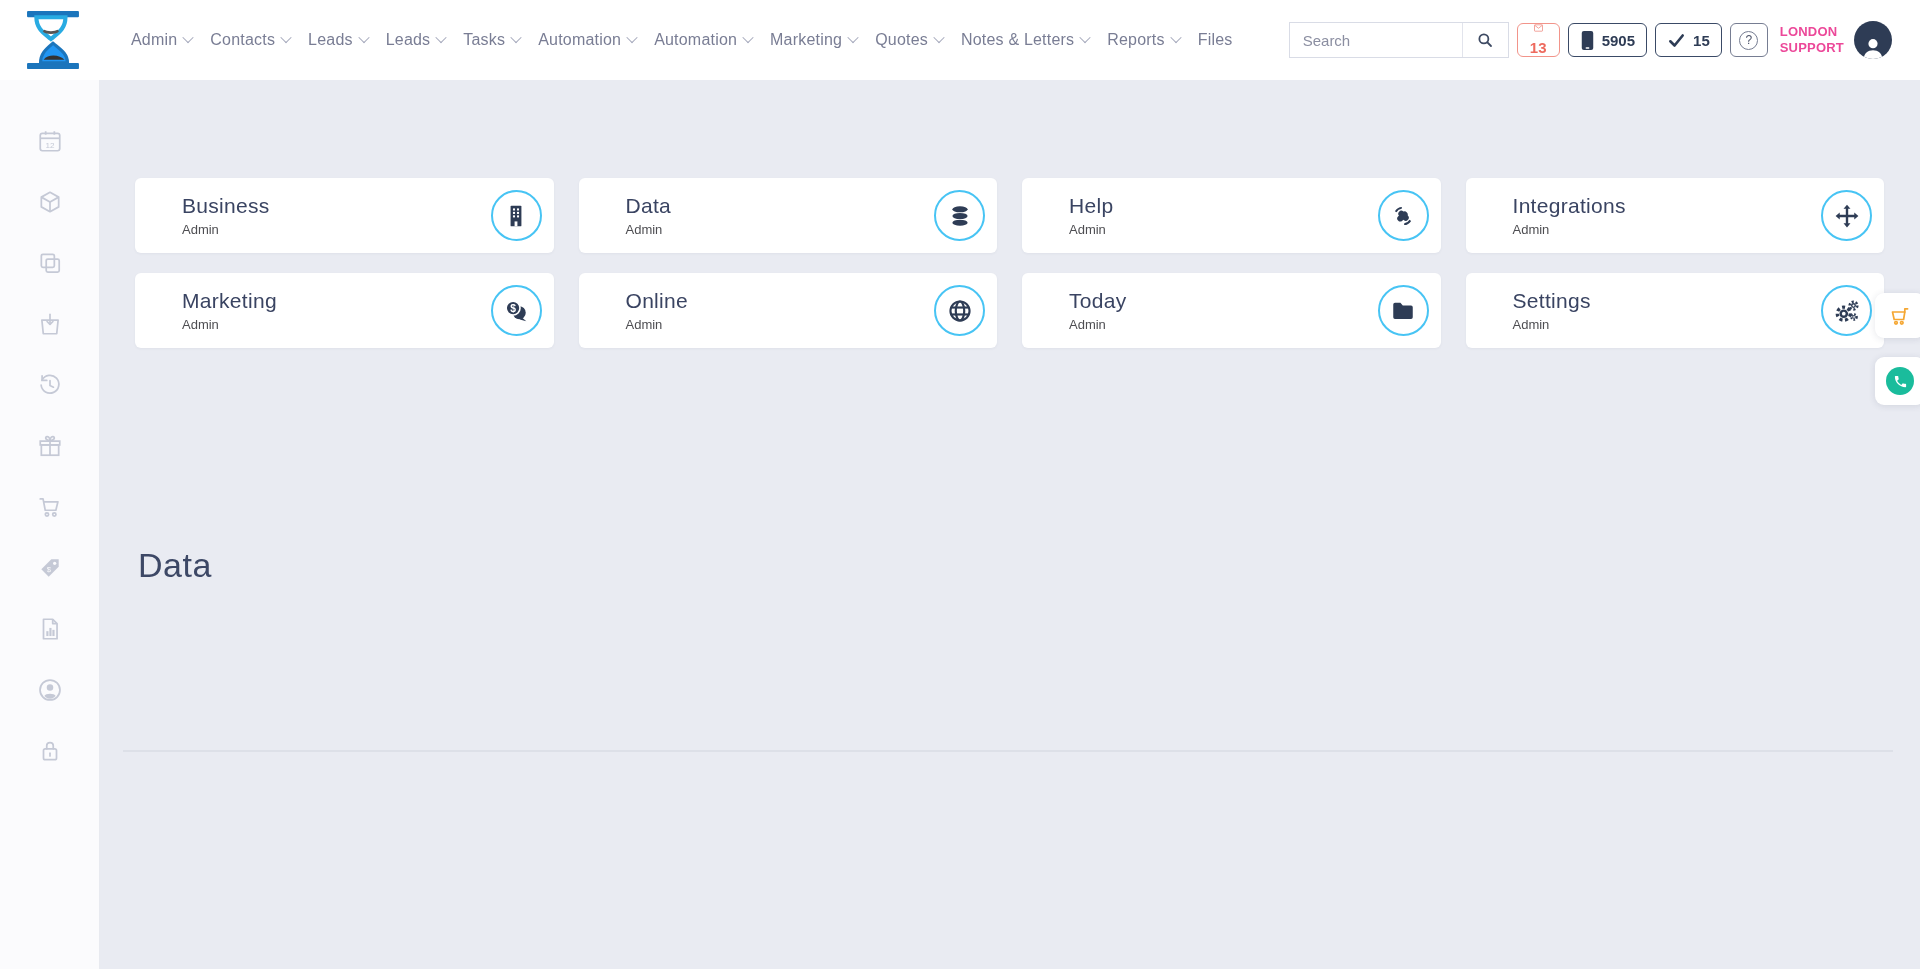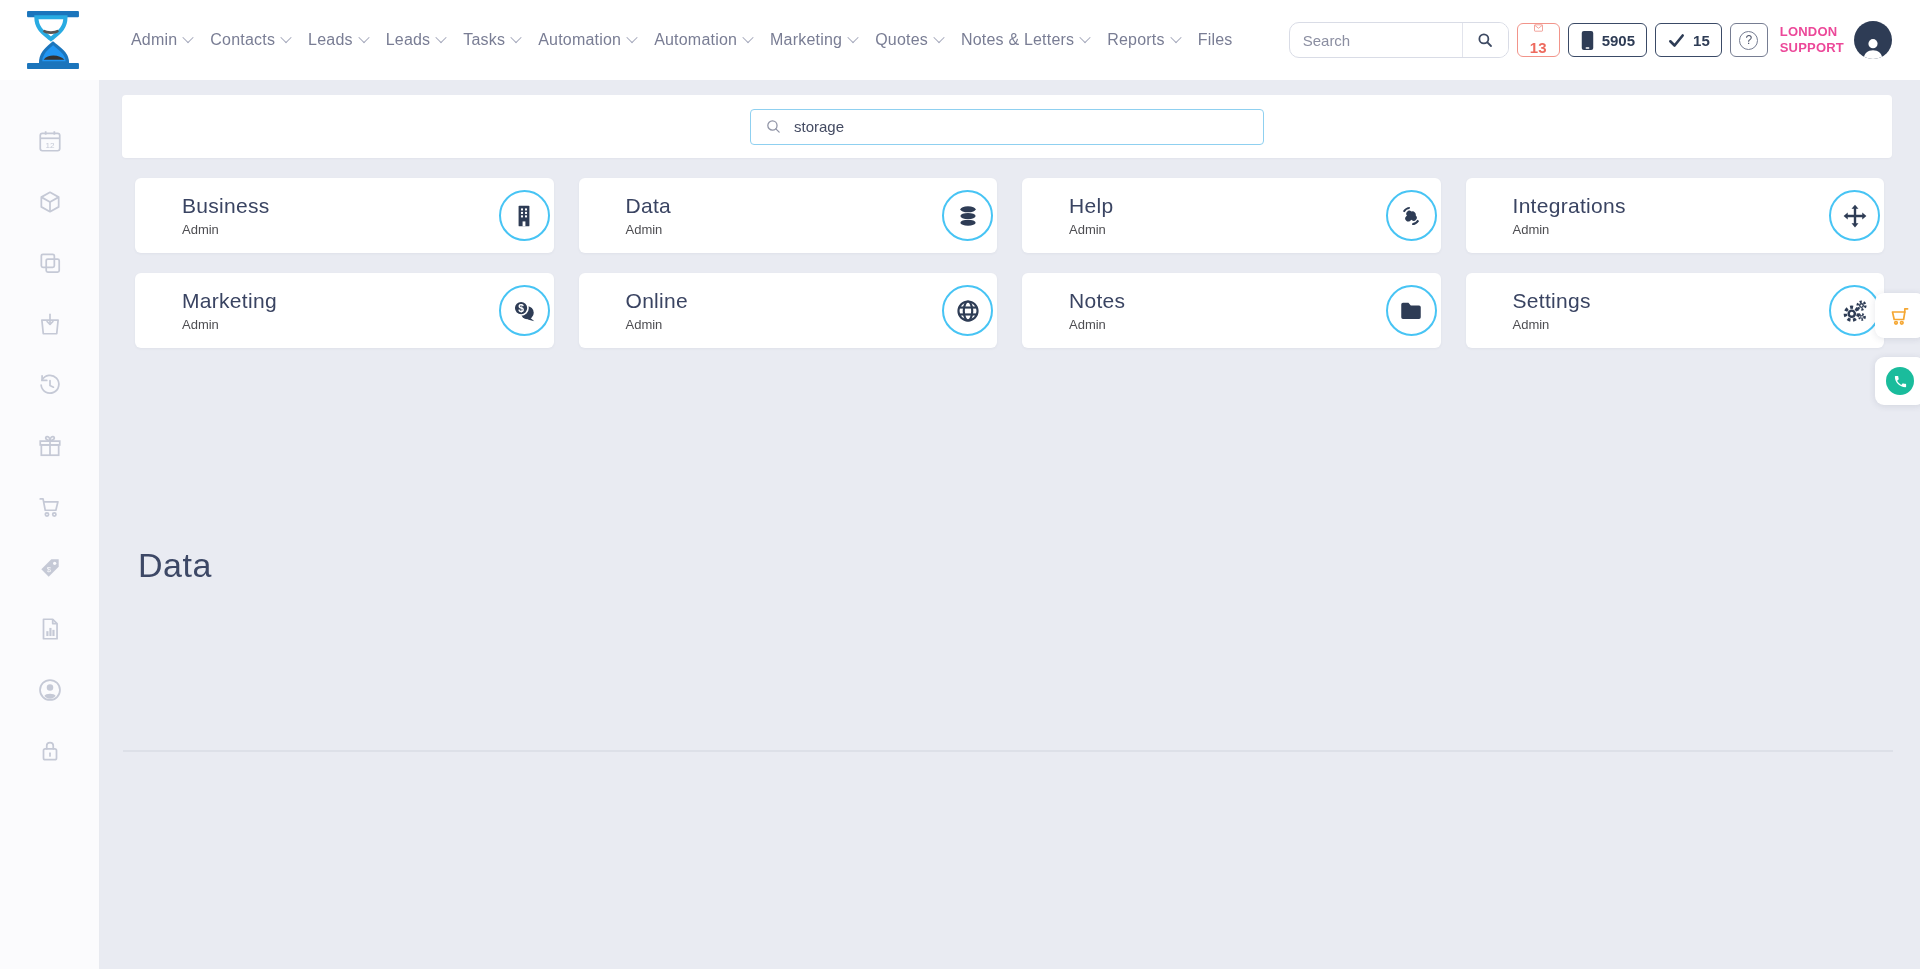--- a/index.html
+++ b/index.html
@@ -6,21 +6,21 @@
   .app{position:relative;width:1920px;height:969px;overflow:hidden;background:#fff;}
 
   
   .topbar{position:absolute;left:0;top:0;width:1920px;height:80px;background:#fff;z-index:5;}
   .logo{position:absolute;left:26px;top:11px;width:54px;height:58px;cursor:pointer;}
   .nav{position:absolute;left:131px;top:0;height:80px;display:flex;align-items:center;gap:18px;}
   .nav-item{display:flex;align-items:center;gap:7px;font-size:16px;color:#797d94;cursor:pointer;white-space:nowrap;letter-spacing:.2px;}
   .chev{width:7px;height:7px;border-right:1.6px solid #a4a8bb;border-bottom:1.6px solid #a4a8bb;transform:rotate(45deg) translate(-1px,-1px);margin-top:-3px;}
 
   .top-right{position:absolute;right:28px;top:0;height:80px;display:flex;align-items:center;gap:8px;}
-  .search-box{display:flex;align-items:center;width:218px;height:34px;border:1px solid #d9dce6;border-radius:10px;background:#fff;overflow:hidden;}
+  .search-box{display:flex;align-items:center;width:218px;height:34px;border:1px solid #d9dce6;border-radius:0;background:#fff;overflow:hidden;}
   .search-box input{flex:1;border:none;outline:none;padding:0 10px 0 13px;font-size:15px;color:#454c63;font-family:inherit;min-width:0;background:transparent;}
   .search-box input::placeholder{color:#8b8ea1;}
   .search-btn{width:45px;height:100%;display:flex;align-items:center;justify-content:center;border-left:1px solid #e2e4ec;cursor:pointer;background:#fff;}
   .badge{display:flex;align-items:center;gap:7px;height:34px;padding:0 11px;border-radius:6px;font-size:15px;font-weight:bold;cursor:pointer;box-sizing:border-box;background:#fff;}
   .badge.red{border:1.6px solid #f2948a;color:#ee6a5e;flex-direction:column;}
   .badge.navy{border:1.6px solid #3a4a66;color:#2e3c55;}
   .help-btn{width:38px;height:34px;border:1.6px solid #767d92;border-radius:6px;display:flex;align-items:center;justify-content:center;cursor:pointer;box-sizing:border-box;background:#fff;}
   .help-q{width:19px;height:19px;border:1.3px solid #767d92;border-radius:50%;display:flex;align-items:center;justify-content:center;font-size:12px;color:#4b5268;box-sizing:border-box;}
   .user-name{font-size:13px;font-weight:bold;color:#ec4899;line-height:1.25;margin-left:4px;letter-spacing:.2px;}
   .avatar{width:38px;height:38px;border-radius:50%;background:#2e3c55;display:flex;align-items:flex-end;justify-content:center;overflow:hidden;cursor:pointer;margin-left:2px;}
@@ -30,21 +30,21 @@
   .side-icon{width:26px;height:26px;color:#c5c9d6;cursor:pointer;flex:0 0 auto;}
   .side-icon svg{display:block;width:26px;height:26px;}
 
   
   .content{position:absolute;left:100px;top:80px;width:1820px;height:889px;background:#e9ebf2;}
   .search-panel{position:absolute;left:22px;top:15px;width:1770px;height:63px;background:#fff;border-radius:4px;display:flex;align-items:center;justify-content:center;box-shadow:0 1px 2px rgba(40,50,80,.04);}
   .module-search{display:flex;align-items:center;width:514px;height:36px;border:1px solid #8fd0f0;border-radius:4px;background:#fff;box-sizing:border-box;padding-left:14px;}
   .module-search input{flex:1;border:none;outline:none;font-size:15px;color:#454c63;font-family:inherit;margin-left:10px;background:transparent;}
 
   .cards{position:absolute;left:35px;top:98px;width:1749px;display:grid;grid-template-columns:repeat(4,1fr);column-gap:25px;row-gap:20px;}
-  .card{height:75px;background:#fff;border-radius:6px;box-shadow:0 1px 3px rgba(40,50,80,.05);display:flex;align-items:center;padding:0 4px 0 47px;box-sizing:border-box;cursor:pointer;}
+  .card{height:75px;background:#fff;border-radius:6px;box-shadow:0 1px 3px rgba(40,50,80,.05);display:flex;align-items:center;padding:0 12px 0 47px;box-sizing:border-box;cursor:pointer;}
   .card-text{flex:1;min-width:0;}
   .card-title{font-size:21px;color:#3a4462;letter-spacing:.3px;}
   .card-sub{font-size:13px;color:#4e4e52;margin-top:4px;}
   .icon-circle{width:51px;height:51px;border:2px solid #47c4f4;border-radius:50%;display:flex;align-items:center;justify-content:center;flex:0 0 auto;box-sizing:border-box;background:#fff;}
   .icon-circle svg{width:26px;height:26px;display:block;}
 
   .section-title{position:absolute;left:38px;top:466px;font-size:34px;color:#3d4866;letter-spacing:.5px;}
   .result-card{position:absolute;left:29px;top:524px;width:434px;height:132px;background:#fff;border-radius:3px;box-shadow:0 1px 2px rgba(40,50,80,.05);display:flex;align-items:center;padding-left:53px;box-sizing:border-box;cursor:pointer;}
   .result-label{font-size:26px;color:#3f4a6b;letter-spacing:.4px;}
   .divider{position:absolute;left:23px;top:670px;width:1770px;height:2px;background:#dde0e8;}
@@ -254,29 +254,20 @@
       <svg viewBox="0 0 24 24" fill="none" stroke="currentColor" stroke-width="1.6" stroke-linecap="round">
         <rect x="6" y="10" width="12" height="10" rx="1.6"></rect>
           <path d="M9 10 V7.2 A3 3 0 0 1 15 7.2 V10"></path>
           <line x1="12" y1="14" x2="12" y2="16.5"></line>
       </svg>
     </div>
   </aside>
 
   <main class="content">
 
-    <div class="search-panel">
-      <div class="module-search">
-        <svg width="17" height="17" viewBox="0 0 24 24" fill="none" stroke="#9094a6" stroke-width="1.8" stroke-linecap="round">
-          <circle cx="10.5" cy="10.5" r="6.5"></circle>
-            <line x1="15.3" y1="15.3" x2="20" y2="20"></line>
-        </svg>
-        <input type="text" value="storage" style="">
-      </div>
-    </div>
 
     <div class="cards">
 
       <div class="card">
         <div class="card-text">
           <div class="card-title">Business</div>
           <div class="card-sub">Admin</div>
         </div>
         <div class="icon-circle">
           <svg viewBox="0 0 24 24">
@@ -358,21 +349,21 @@
             <circle cx="12" cy="12" r="8.8"></circle>
             <ellipse cx="12" cy="12" rx="3.9" ry="8.8"></ellipse>
             <line x1="3.6" y1="8.8" x2="20.4" y2="8.8"></line>
             <line x1="3.6" y1="15.2" x2="20.4" y2="15.2"></line>
           </svg>
         </div>
       </div>
 
       <div class="card">
         <div class="card-text">
-          <div class="card-title">Notes</div>
+          <div class="card-title">Today</div>
           <div class="card-sub">Admin</div>
         </div>
         <div class="icon-circle">
           <svg viewBox="0 0 24 24" fill="#2e3c55">
             <path d="M3 6 A1.6 1.6 0 0 1 4.6 4.4 H9.6 L11.8 7 H19.4 A1.6 1.6 0 0 1 21 8.6 V17.8 A1.6 1.6 0 0 1 19.4 19.4 H4.6 A1.6 1.6 0 0 1 3 17.8 Z"></path>
           </svg>
         </div>
       </div>
 
       <div class="card">

